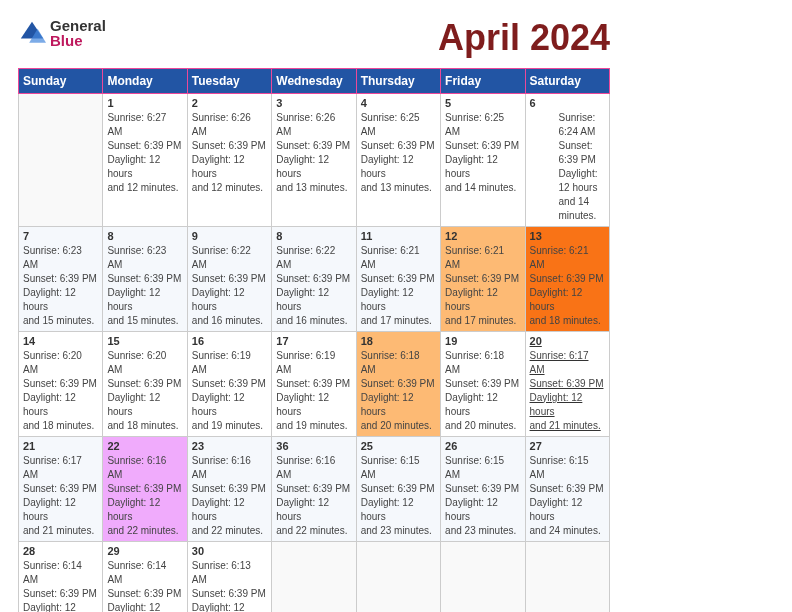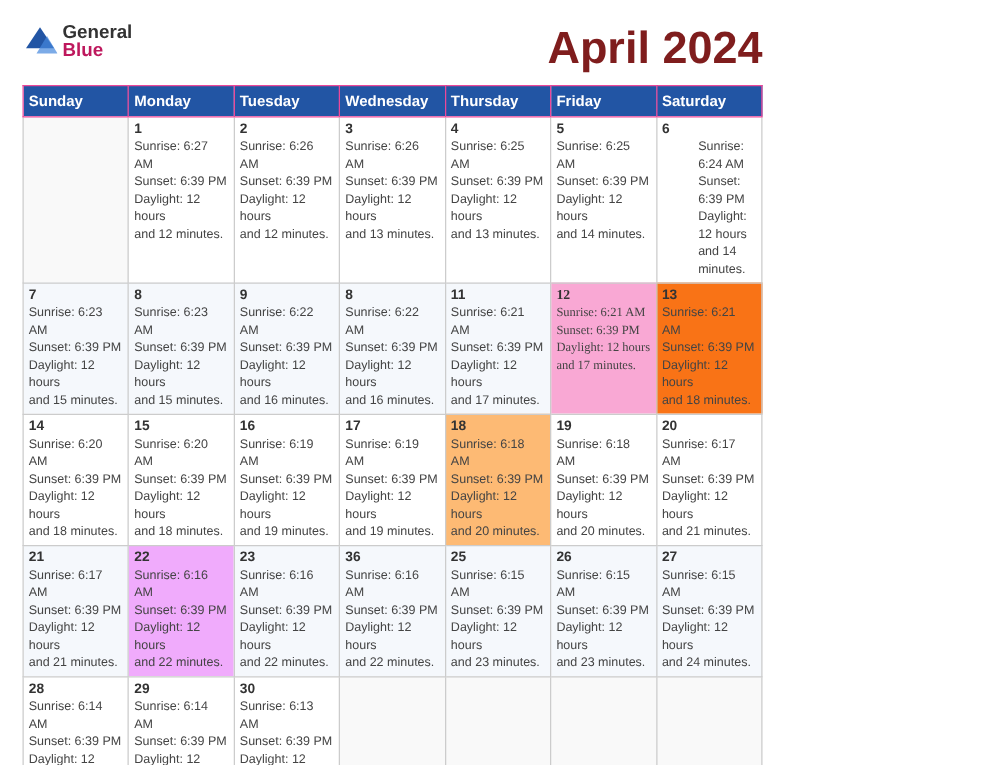--- a/index.html
+++ b/index.html
@@ -208,21 +208,21 @@
 Daylight: 12 hours
 and 16 minutes.</div>
           </td>
           <td style="background: rgb(245, 248, 252);">
             <span class="day-num">11</span>
             <div class="day-info" style="white-space: pre-line;">Sunrise: 6:21 AM
 Sunset: 6:39 PM
 Daylight: 12 hours
 and 17 minutes.</div>
           </td>
-          <td style="background: #f9a8d4; font-family: Liberation Serif, serif;">
+          <td style="background: #fdba74;">
             <span class="day-num">12</span>
             <div class="day-info" style="white-space: pre-line;">Sunrise: 6:21 AM
 Sunset: 6:39 PM
 Daylight: 12 hours
 and 17 minutes.</div>
           </td>
           <td style="background: #f97316;">
             <span class="day-num">13</span>
             <div class="day-info" style="white-space: pre-line;">Sunrise: 6:21 AM
 Sunset: 6:39 PM
@@ -266,21 +266,21 @@
 Daylight: 12 hours
 and 20 minutes.</div>
           </td>
           <td style="background: rgb(255, 255, 255); margin-top: 24px;">
             <span class="day-num">19</span>
             <div class="day-info" style="white-space: pre-line;">Sunrise: 6:18 AM
 Sunset: 6:39 PM
 Daylight: 12 hours
 and 20 minutes.</div>
           </td>
-          <td style="background: rgb(255, 255, 255);">
+          <td style="background: rgb(255, 255, 255); text-decoration: underline;">
             <span class="day-num">20</span>
             <div class="day-info" style="white-space: pre-line;">Sunrise: 6:17 AM
 Sunset: 6:39 PM
 Daylight: 12 hours
 and 21 minutes.</div>
           </td>
         </tr>
         <tr>
           <td style="background: rgb(245, 248, 252);">
             <span class="day-num">21</span>

